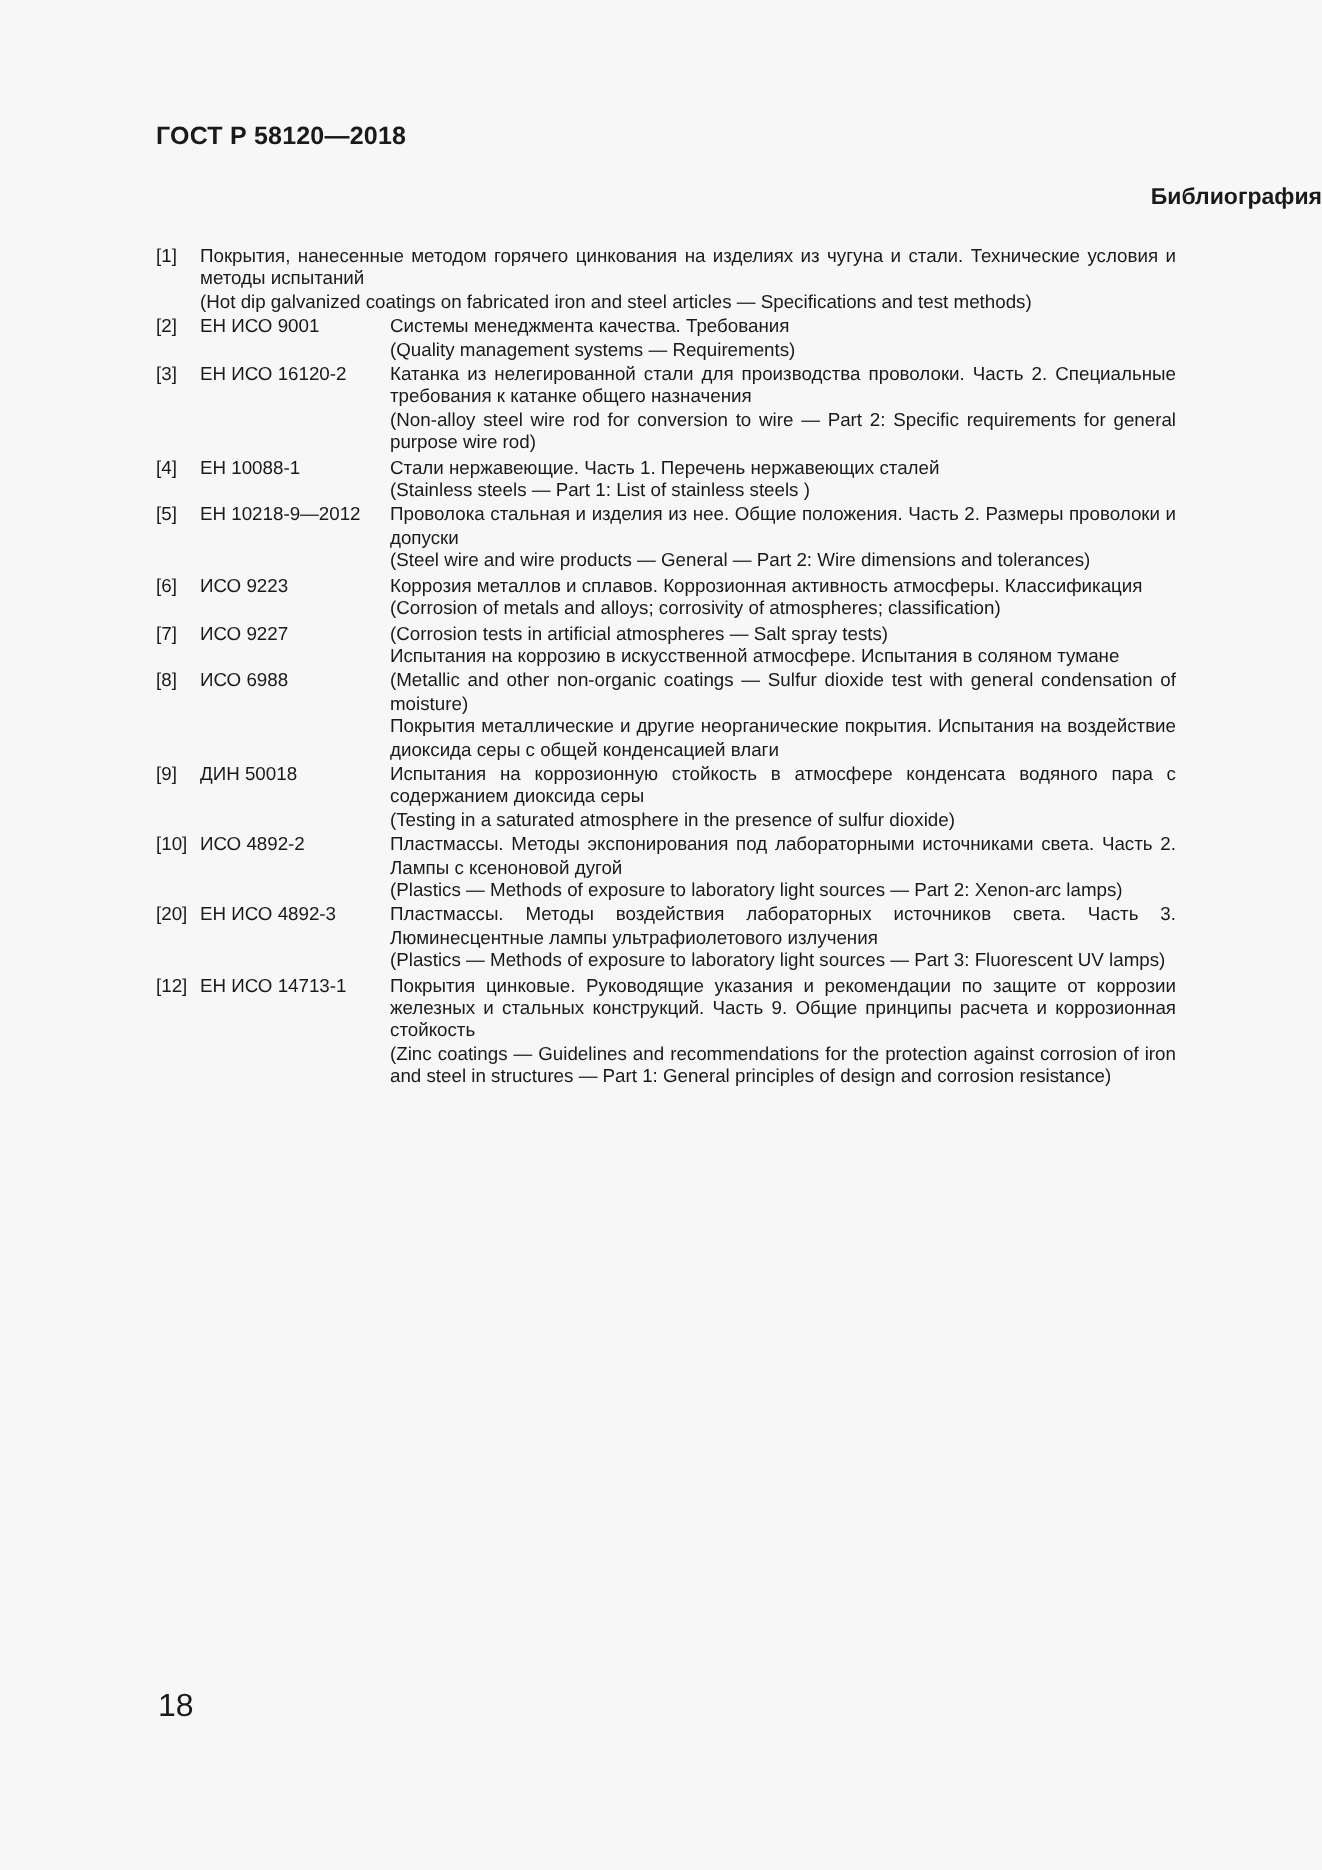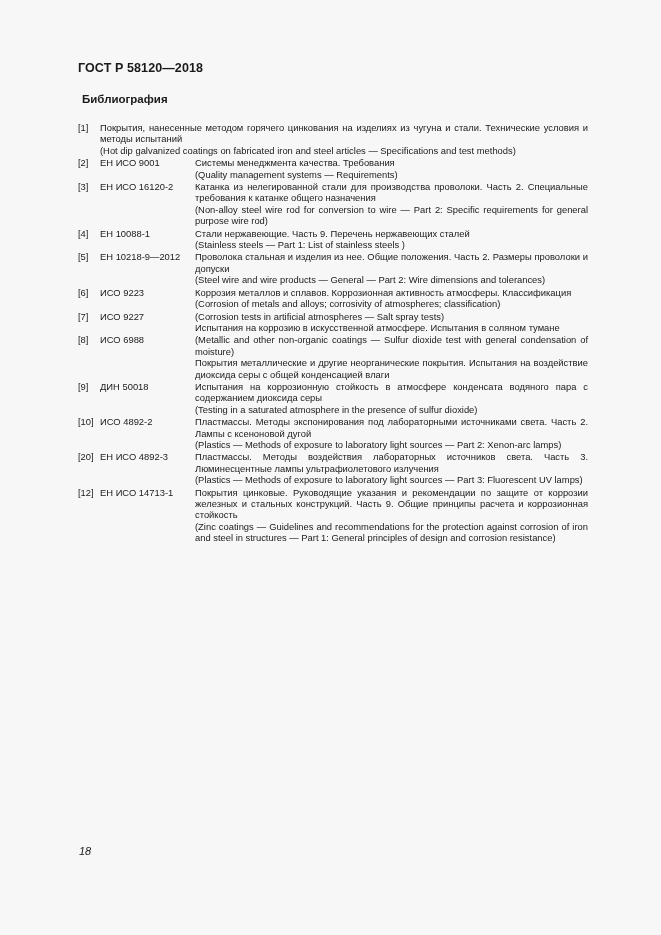--- a/index.html
+++ b/index.html
@@ -7,34 +7,34 @@
     width: 661px; height: 935px; background: #f7f7f7;
     font-family: "Liberation Sans", sans-serif; color: #1a1a1a;
     position: relative; overflow: hidden;
   }
   .doc-header {
     position: absolute; left: 78px; top: 61px;
     font-size: 12.5px; font-weight: bold; letter-spacing: 0.1px; text-align: center;
   }
   .section-title {
     position: absolute; left: 0; width: 661px; top: 93px;
-    text-align: left; padding-left: 82px; box-sizing: border-box;
+    text-align: right; padding-left: 82px; box-sizing: border-box;
     font-size: 11.5px; font-weight: bold;
   }
   .bib-list {
     position: absolute; left: 78px; top: 122px; width: 510px;
     font-size: 9.4px; line-height: 11.4px;
   }
   .bib-item { display: flex; margin-bottom: 1px; }
   .bib-num { width: 22px; flex: none; }
   .bib-code { width: 95px; flex: none; }
   .bib-body { flex: 1; text-align: justify; }
   .bib-body div { text-align: justify; text-align-last: left; }
   .page-number {
-    position: absolute; left: 79px; top: 845px; font-size: 11px; font-style: italic;
+    position: absolute; left: 79px; top: 845px; font-size: 16px;
   }
 </style>
 </head>
 <body>
 
 <div class="doc-header">ГОСТ Р 58120—2018</div>
 <div class="section-title">Библиография</div>
 
 <div class="bib-list">
   <div class="bib-item">
@@ -57,21 +57,21 @@
     <div class="bib-code">ЕН ИСО 16120-2</div>
     <div class="bib-body">
         <div>Катанка из нелегированной стали для производства проволоки. Часть 2. Специальные требования к катанке общего назначения</div>
         <div>(Non-alloy steel wire rod for conversion to wire — Part 2: Specific requirements for general purpose wire rod)</div>
       </div>
   </div>
   <div class="bib-item">
     <div class="bib-num">[4]</div>
     <div class="bib-code">ЕН 10088-1</div>
     <div class="bib-body">
-        <div>Стали нержавеющие. Часть 9. Перечень нержавеющих сталей</div>
+        <div>Стали нержавеющие. Часть 1. Перечень нержавеющих сталей</div>
         <div> (Stainless steels — Part 1: List of stainless steels )</div>
       </div>
   </div>
   <div class="bib-item">
     <div class="bib-num">[5]</div>
     <div class="bib-code">ЕН 10218-9—2012</div>
     <div class="bib-body">
         <div>Проволока стальная и изделия из нее. Общие положения. Часть 2. Размеры проволоки и допуски</div>
         <div> (Steel wire and wire products — General — Part 2: Wire dimensions and tolerances)</div>
       </div>

